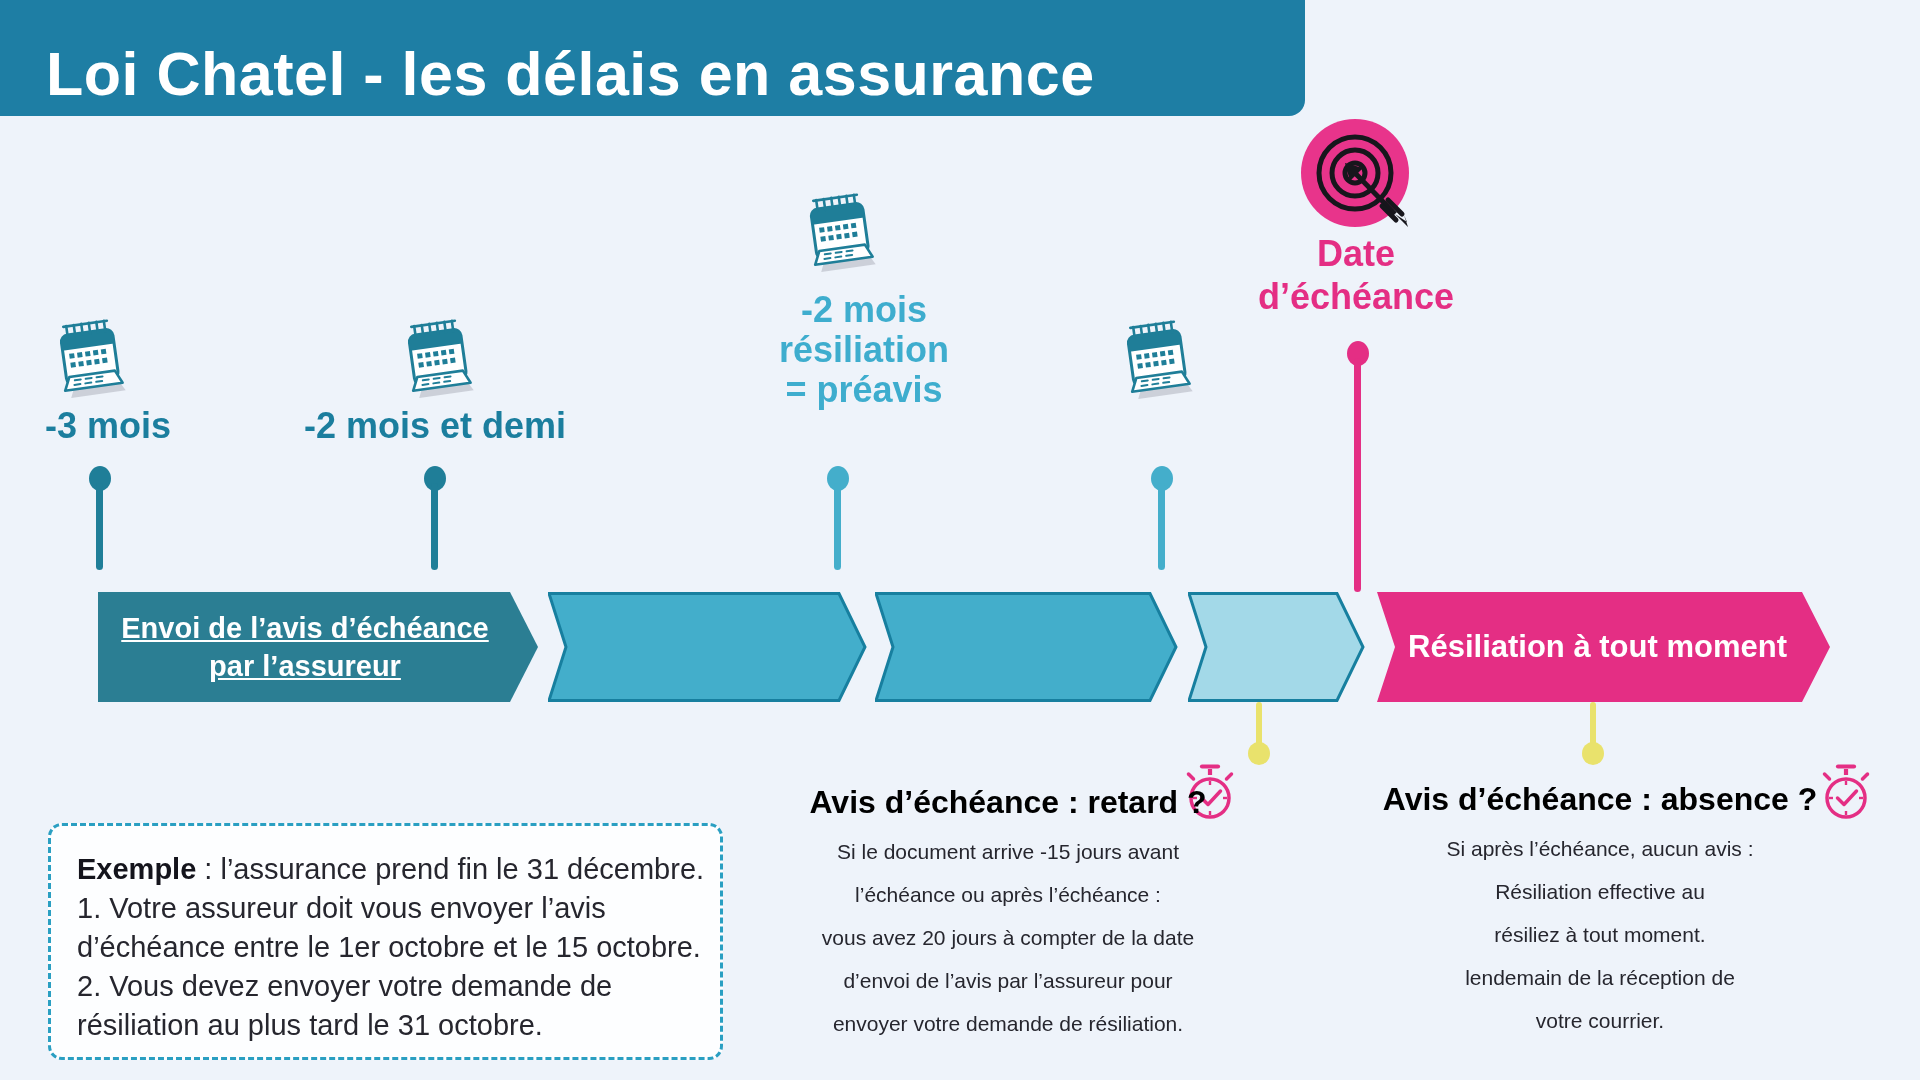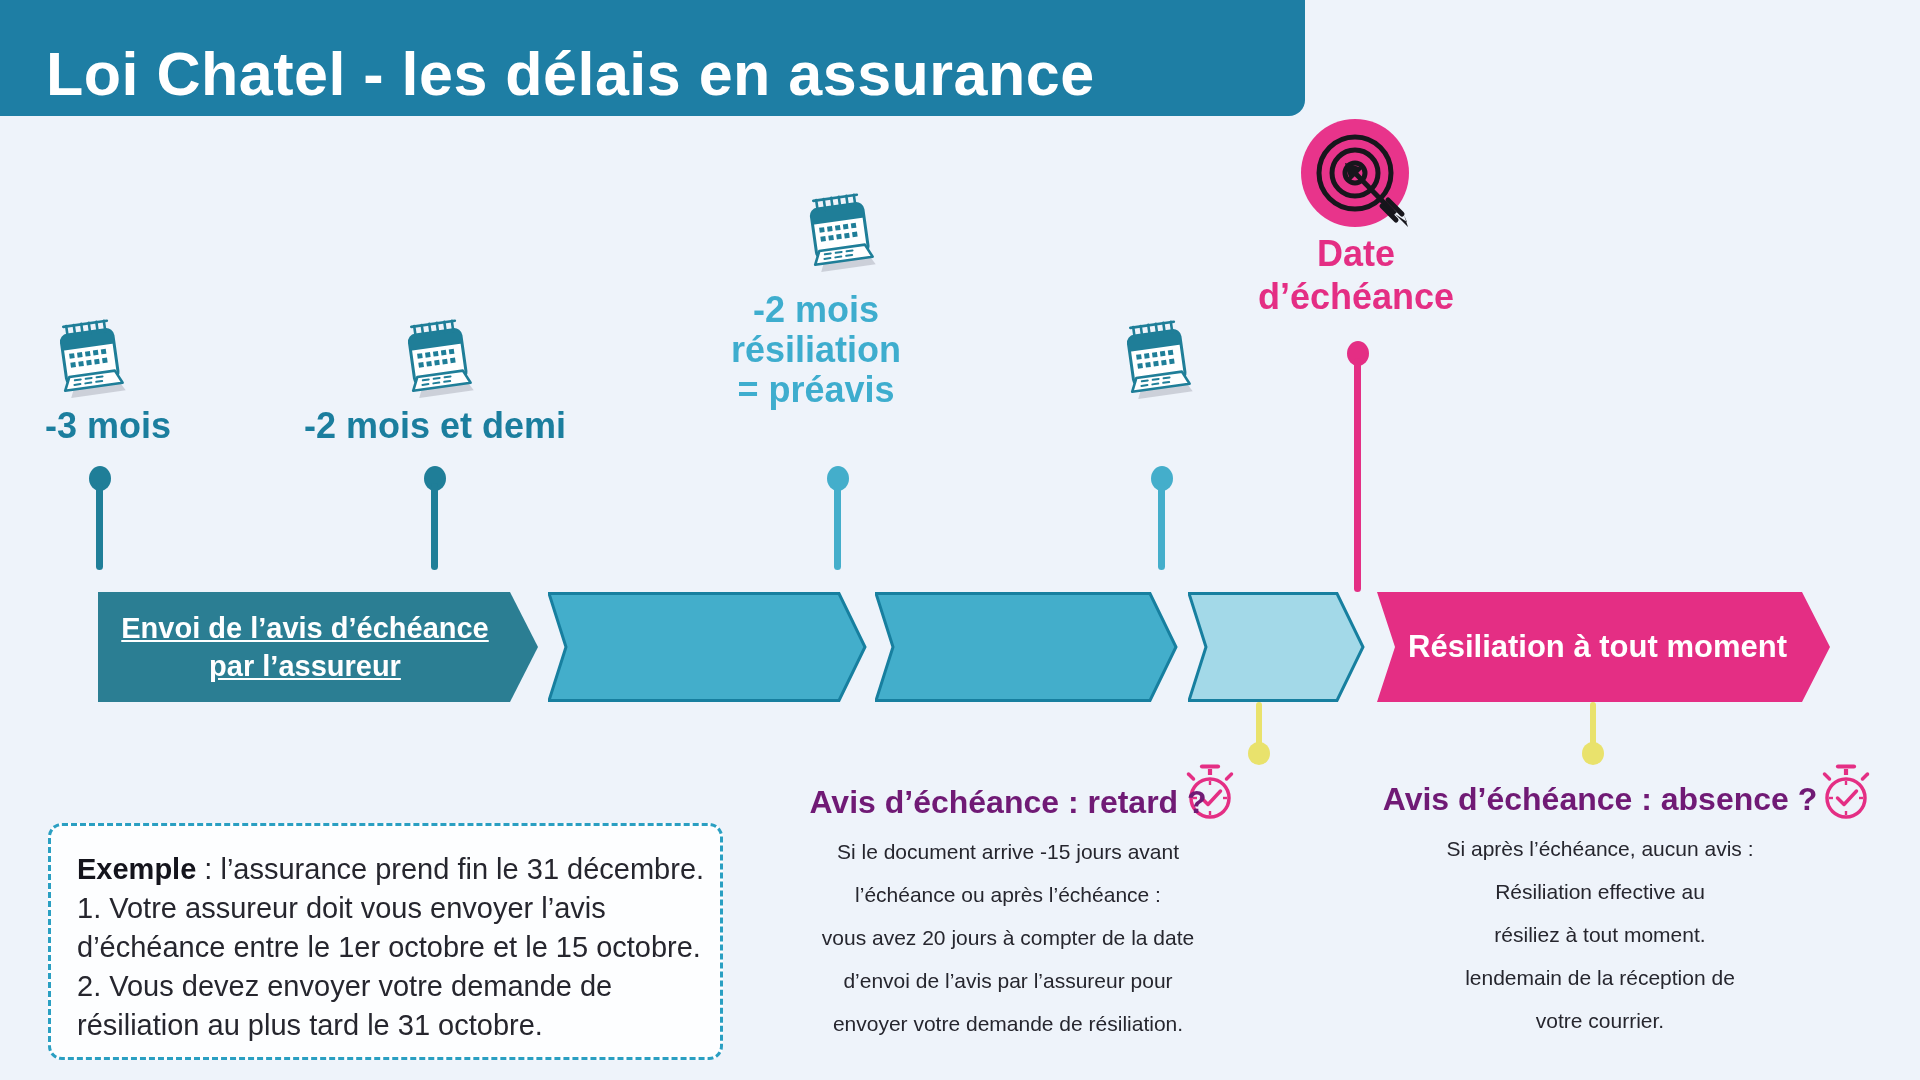--- a/index.html
+++ b/index.html
@@ -29,21 +29,21 @@
   .seg{position:absolute;top:592px;height:110px;}
   .seg-label{position:absolute;display:flex;flex-direction:column;justify-content:center;
              align-items:center;color:#ffffff;font-weight:700;text-align:center;}
   #seg1-label{top:592px;left:98px;width:414px;height:110px;font-size:29px;line-height:38px;text-decoration:underline;}
   #seg5-label{top:592px;left:1395px;width:405px;height:110px;font-size:31px;line-height:38px;}
 
   
   .cal{width:64px;height:78px;transform:rotate(-8deg);}
 
   
-  .note-title{font-size:32px;font-weight:700;color:#701a75;text-align:center;}
+  .note-title{font-size:32px;font-weight:700;color:#000000;text-align:center;}
   .note-line{font-size:21px;color:#26262e;text-align:center;line-height:43px;}
   #note-retard{left:718px;top:784px;width:580px;}
   #note-absence{left:1360px;top:781px;width:480px;}
   .note-title{margin-bottom:9px;}
 
   
   #example-box{left:48px;top:823px;width:675px;height:237px;box-sizing:border-box;
                background:#fdfeff;border:3px dashed #2a9fc2;border-radius:14px;
                padding:24px 10px 12px 26px;}
   #example-box .ex-line{font-size:29px;line-height:39px;color:#26262e;}
@@ -134,21 +134,21 @@
   <svg class="abs cal" style="left:1125px;top:321px" viewBox="0 0 64 78">
       <use href="#cal-icon"></use>
     </svg>
 
   <svg class="abs" style="left:1300px;top:118px;width:110px;height:110px" viewBox="0 0 110 110">
       <use href="#target-icon"></use>
     </svg>
 
   <div class="abs ms-label" style="left:8px;top:406px;width:200px">-3 mois</div>
   <div class="abs ms-label" style="left:285px;top:406px;width:300px">-2 mois et demi</div>
-  <div class="abs ms-label light" style="left:656px;top:290px;width:320px">
+  <div class="abs ms-label light" style="left:704px;top:290px;width:320px">
     <div>-2 mois</div>
     <div>résiliation</div>
     <div>= préavis</div>
   </div>
   <div class="abs ms-label pink" style="left:1216px;top:232px;width:280px">
     <div>Date</div>
     <div>d’échéance</div>
   </div>
 
   <div class="abs dot teal-bg" style="left:89px;top:466px;width:22px;height:25px"></div>

